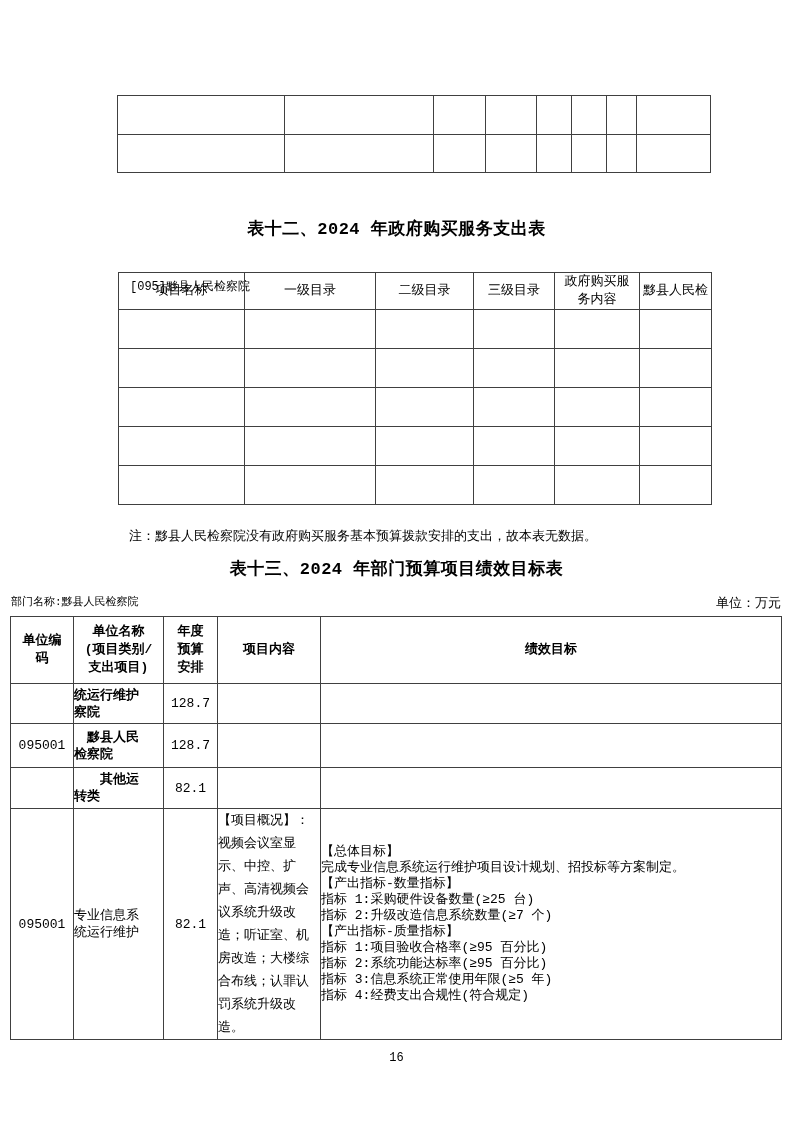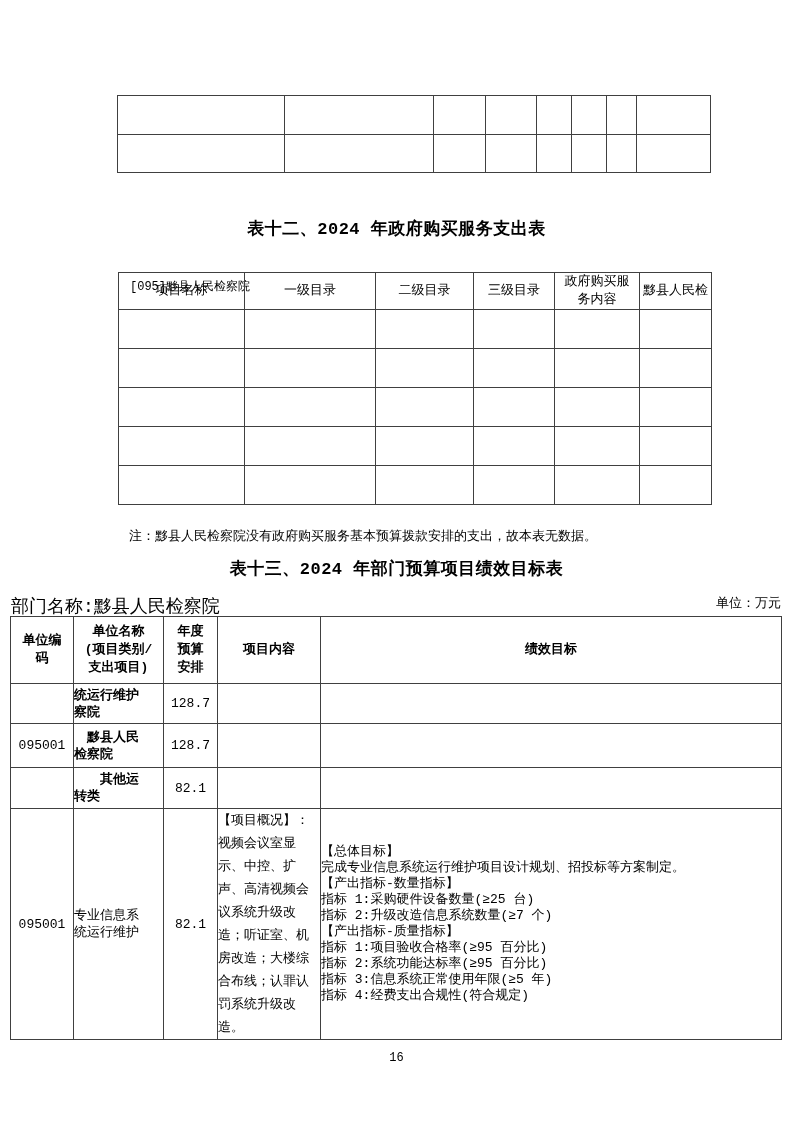--- a/index.html
+++ b/index.html
@@ -16,21 +16,21 @@
   
   .t12-title { top:217px; }
   .lbl-095 { position:absolute; left:130px; top:250px; font-size:12px;margin-top:28px; }
   .t12-tbl { left:118px; top:272px; width:593px; }
   .t12-tbl th { font-weight:normal; font-size:13px; line-height:18px;
                 text-align:center; vertical-align:middle; white-space:pre-line; }
   .note { position:absolute; left:129px; top:527px; font-size:13px;text-align:center; }
 
   
   .t13-title { top:557px; }
-  .dept-lbl { position:absolute; left:11px; top:594px; font-size:18px; }
+  .dept-lbl { position:absolute; left:11px; top:594px; font-size:11px; }
   .unit-lbl { position:absolute; right:12px; top:594px; font-size:13px; }
   .t13-tbl { left:10px; top:616px; width:771px; border:1px solid #c2410c; }
   .t13-tbl th { font-weight:bold; font-size:13px; line-height:18px;
                 text-align:center; vertical-align:middle; white-space:pre-line; }
   .t13-tbl td { font-size:13px; vertical-align:middle; }
   .cc   { text-align:center; }
   .name { text-align:left; padding:2px 11px; line-height:17px; white-space:pre-line; font-weight:bold; }
   .name-reg { text-align:left; padding:2px 11px; line-height:17px; white-space:pre-line; font-weight:normal;margin-left:27px; }
   .content { text-align:left; padding:1px 6px; line-height:23px; white-space:pre-line; }
   .target  { text-align:left; padding:0 8px;  line-height:16px; white-space:pre-line; }

